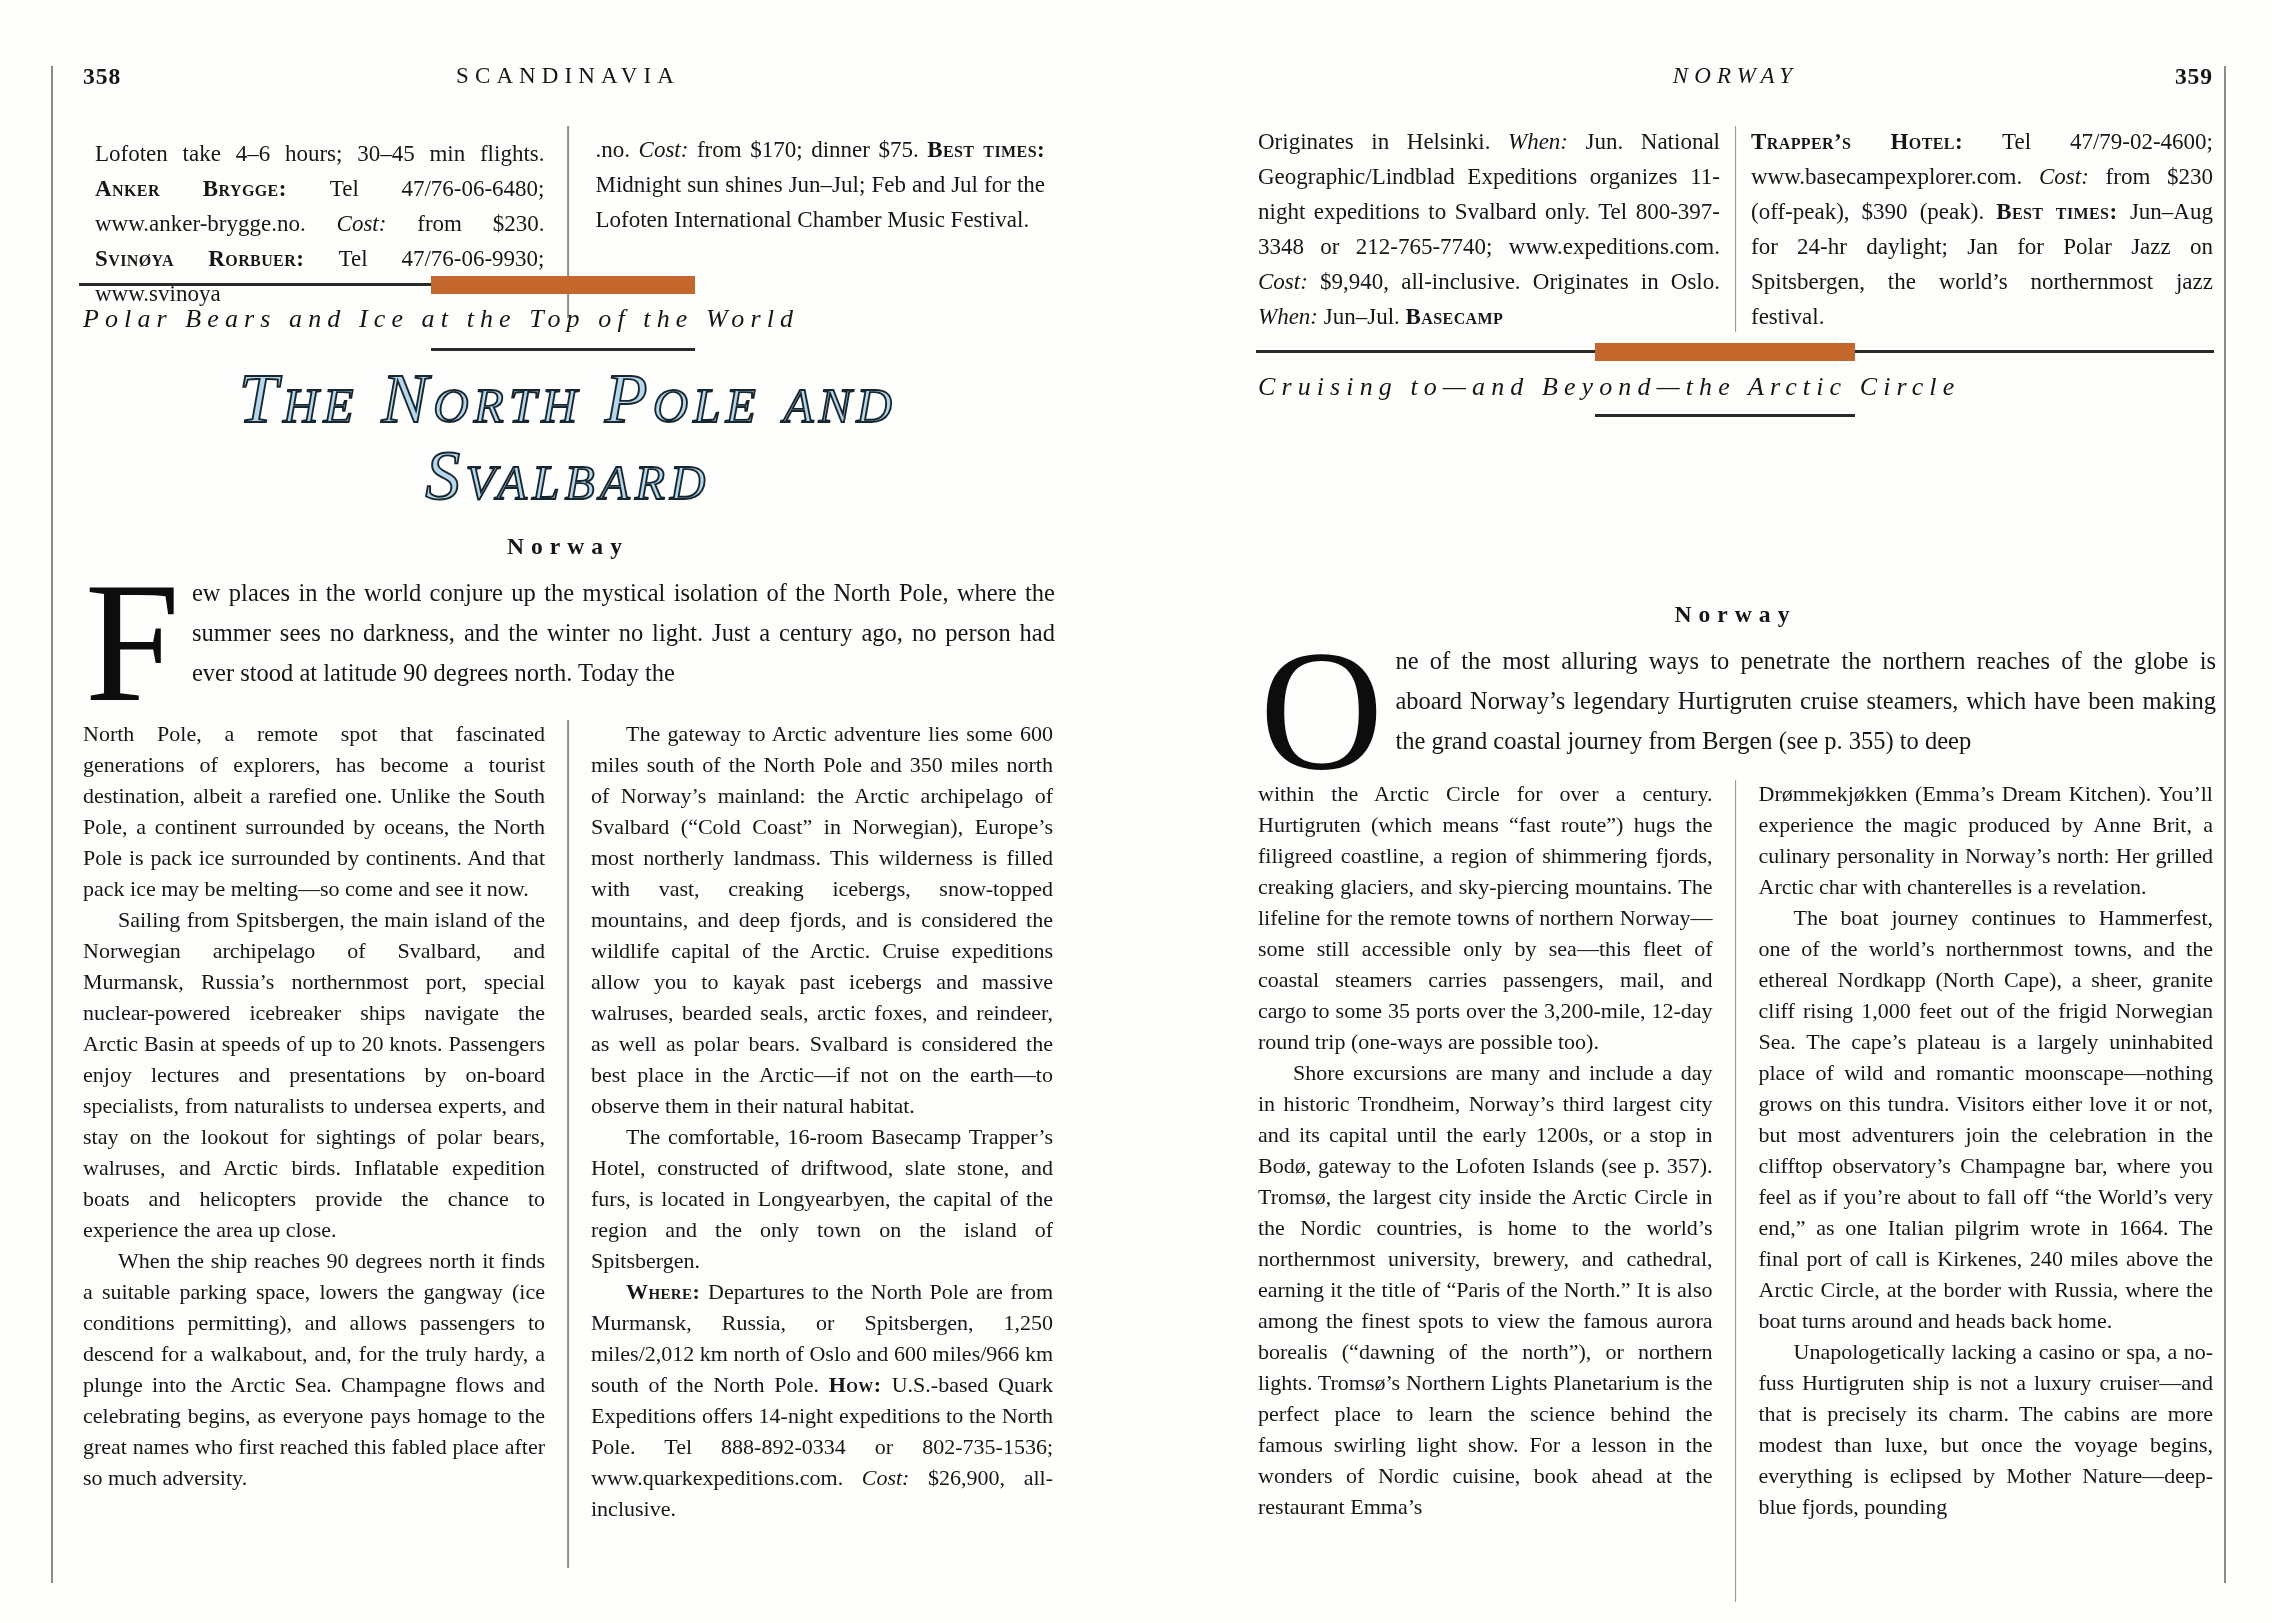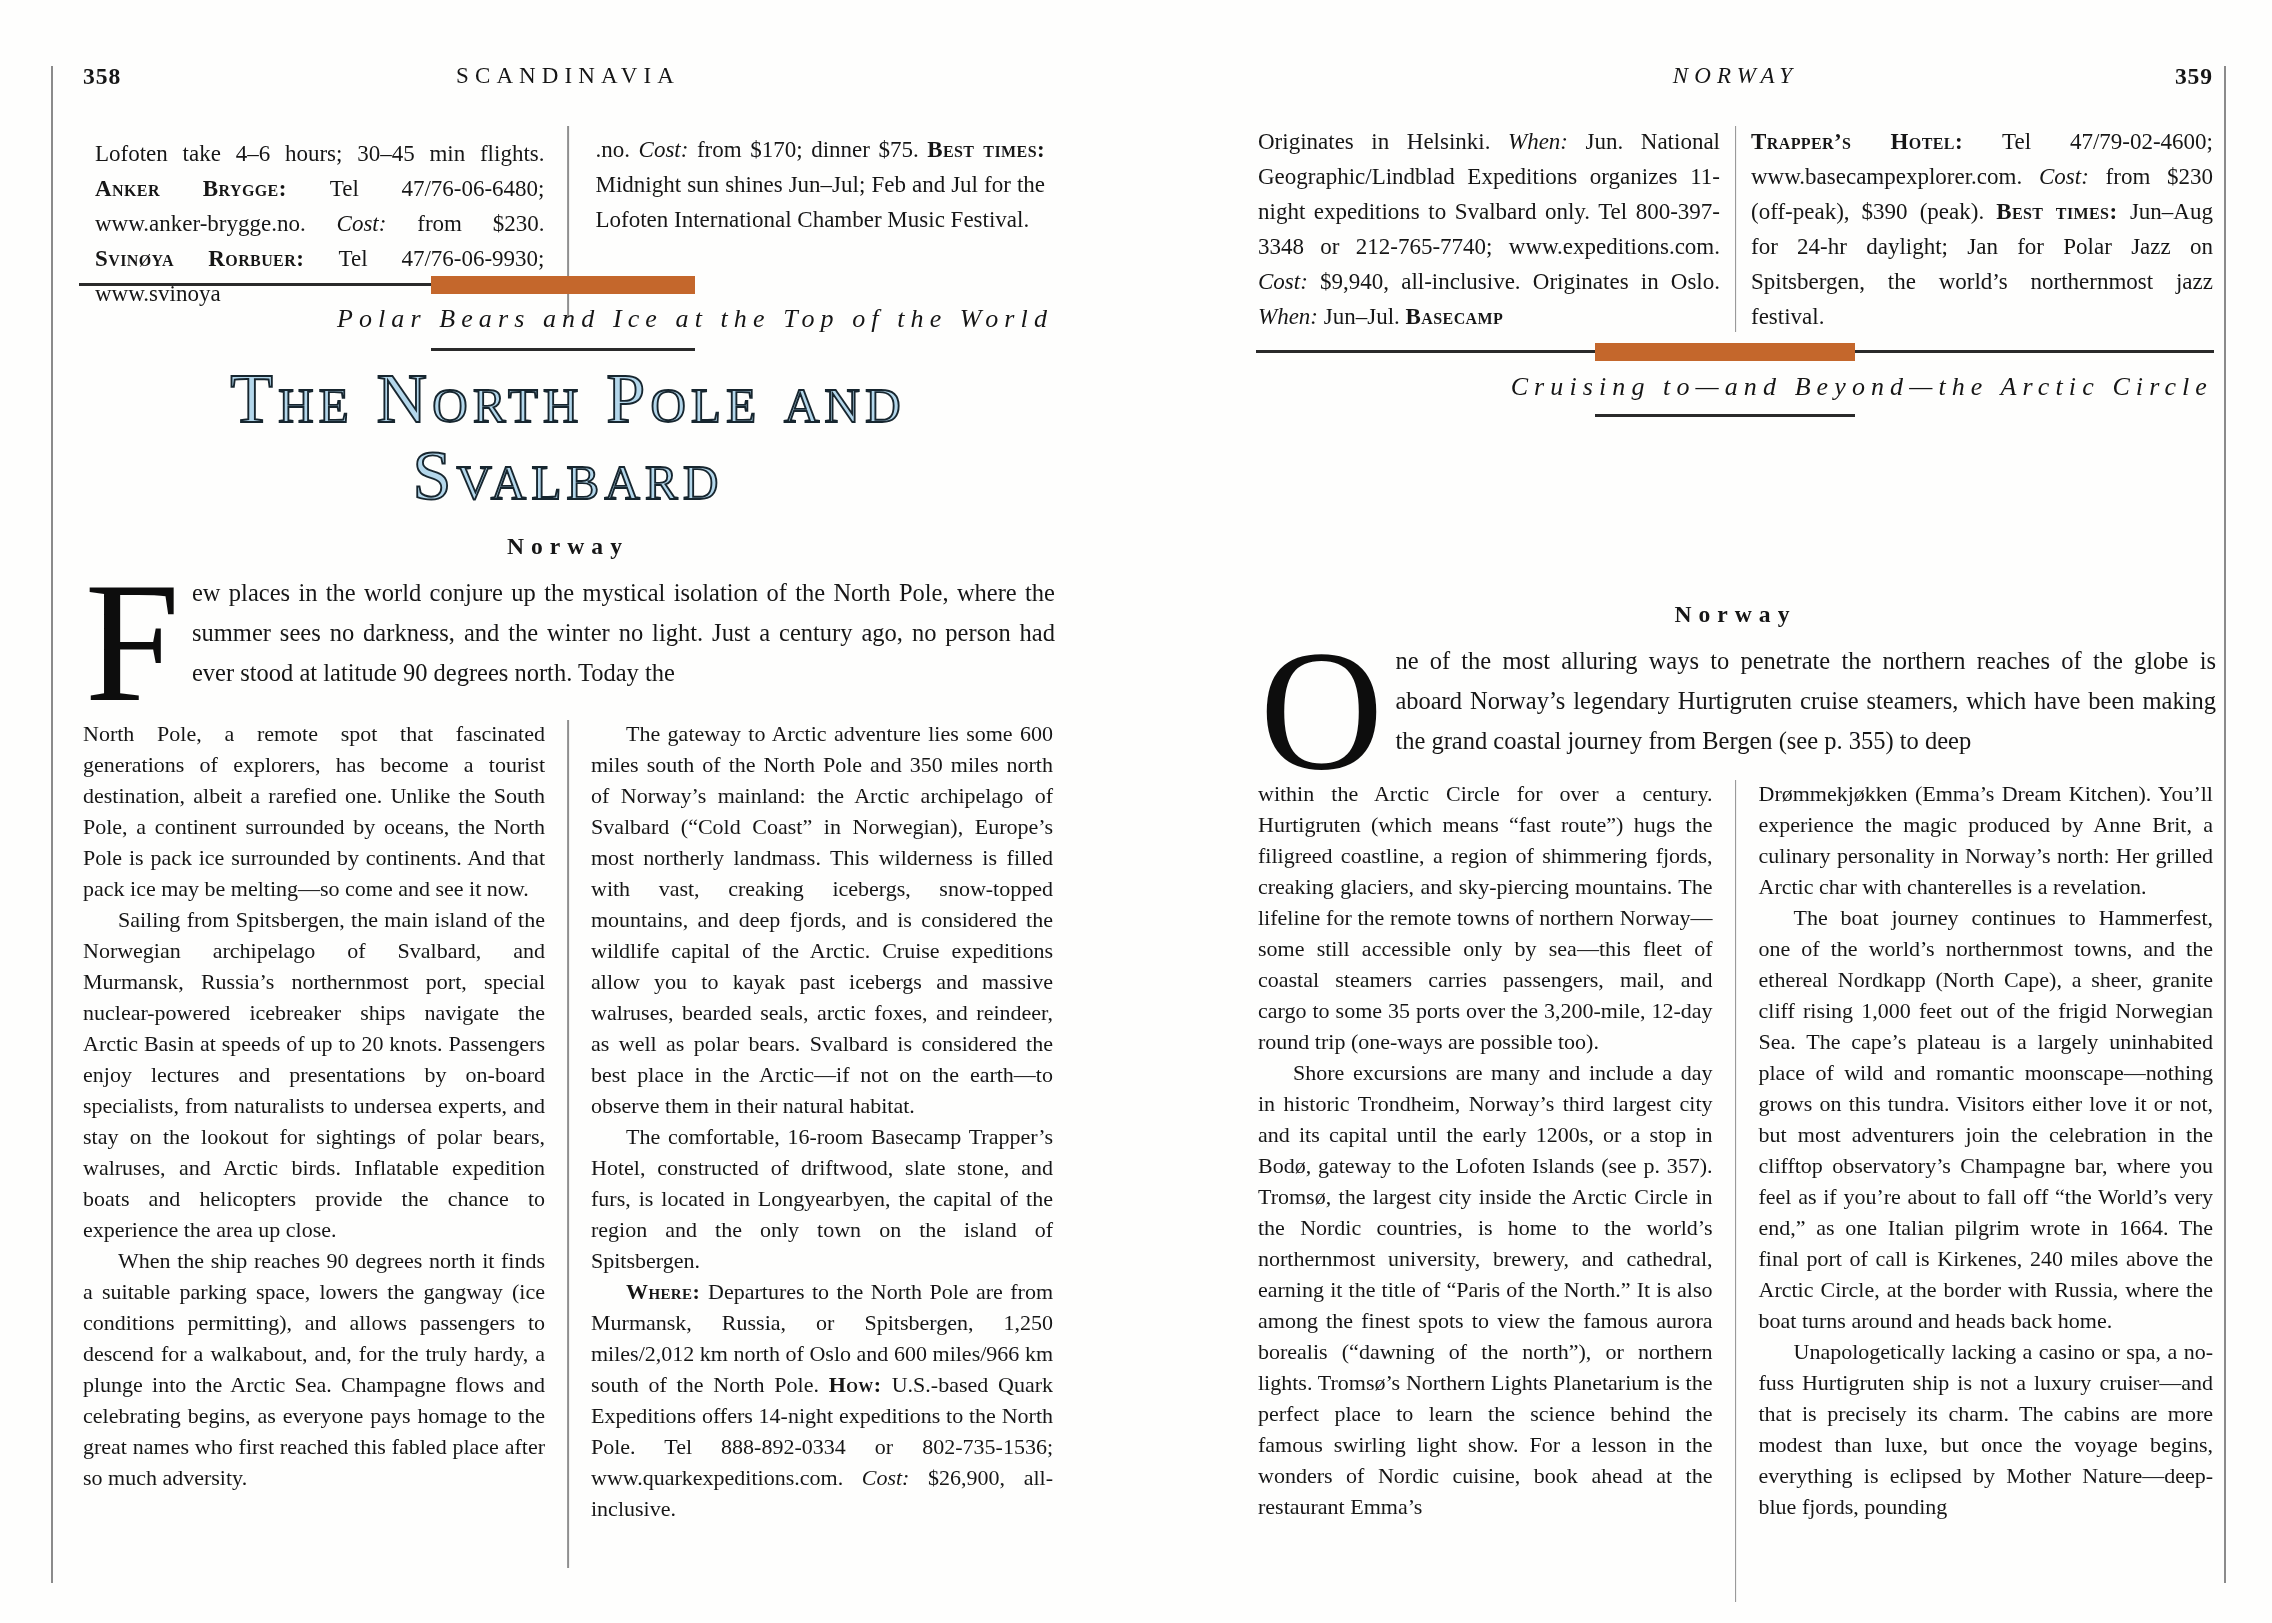--- a/index.html
+++ b/index.html
@@ -31,31 +31,31 @@
   .run-b{font-weight:bold;font-variant:small-caps;letter-spacing:0.4px;}
   .run-i{font-style:italic;}
 
   .head-rule{position:absolute;height:2.6px;background:#2a2a2a;}
   .page-left .head-rule{top:283px;left:79px;width:616px;}
   .page-right .head-rule{top:350px;left:120px;width:958px;}
   .accent-bar{position:absolute;height:17.5px;background:#c4672c;}
   .page-left .accent-bar{top:276px;left:431px;width:264px;}
   .page-right .accent-bar{top:343px;left:459px;width:260px;}
 
-  .kicker{position:absolute;text-align:right;font-style:italic;font-size:26px;letter-spacing:6.1px;}
+  .kicker{position:absolute;text-align:left;font-style:italic;font-size:26px;letter-spacing:6.1px;}
   .page-left .kicker{top:304px;left:83px;width:970px;}
   .page-right .kicker{top:372px;left:122px;width:955px;}
   .kicker-line{position:absolute;height:2.6px;background:#2a2a2a;}
   .page-left .kicker-line{top:348px;left:431px;width:264px;}
   .page-right .kicker-line{top:414px;left:459px;width:260px;}
 
   .title{position:absolute;text-align:center;font-variant:small-caps;font-weight:normal;
          font-size:70px;line-height:77px;letter-spacing:5.2px;
          color:#b4d7eb;-webkit-text-stroke:1.9px #17262f;}
-  .page-left .title{top:360px;left:83px;width:970px;}
+  .page-left .title{top:360px;left:83px;width:970px;font-style:italic;}
   .page-right .title{top:427px;left:122px;width:955px;}
 
   .country{position:absolute;text-align:center;font-weight:bold;font-size:23.6px;letter-spacing:7px;}
   .page-left .country{top:533px;left:83px;width:970px;}
   .page-right .country{top:601px;left:122px;width:955px;}
 
   .lede{position:absolute;font-size:24.5px;line-height:40px;text-align:justify;}
   .page-left .lede{top:573px;left:83px;width:972px;}
   .page-right .lede{top:641px;left:122px;width:958px;}
   .dropcap{float:left;font-size:171px;line-height:121px;padding:8.7px 12.2px 0 1.7px;color:#0d0d0d;}

